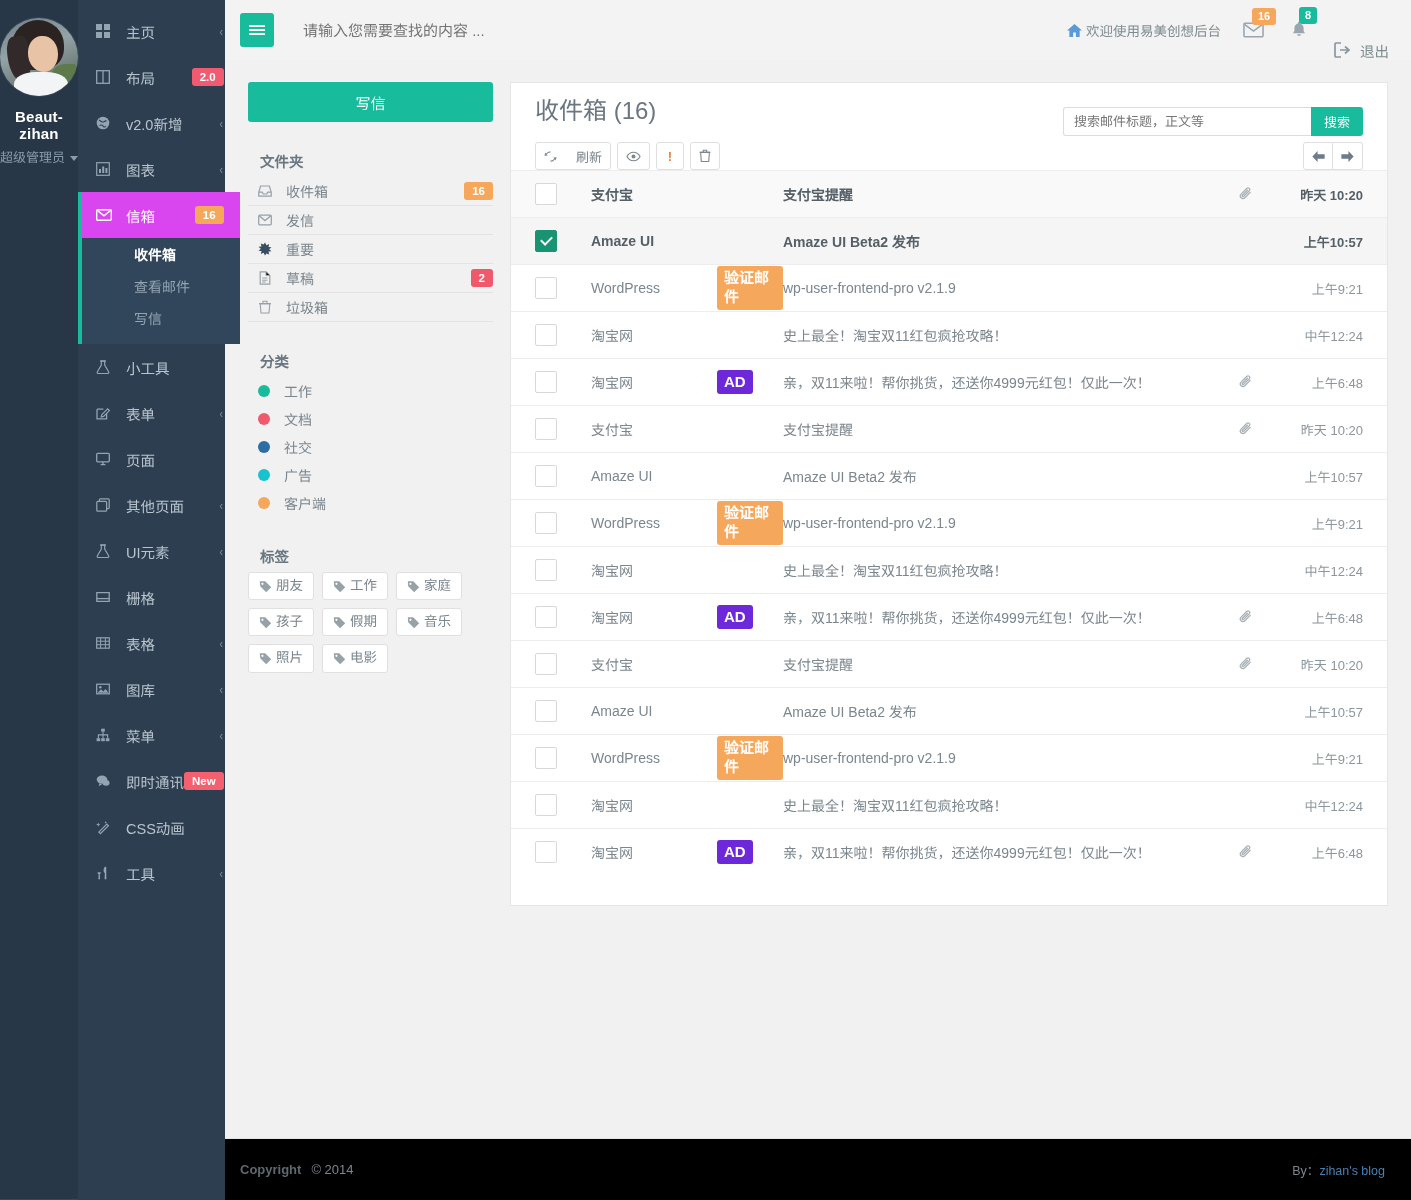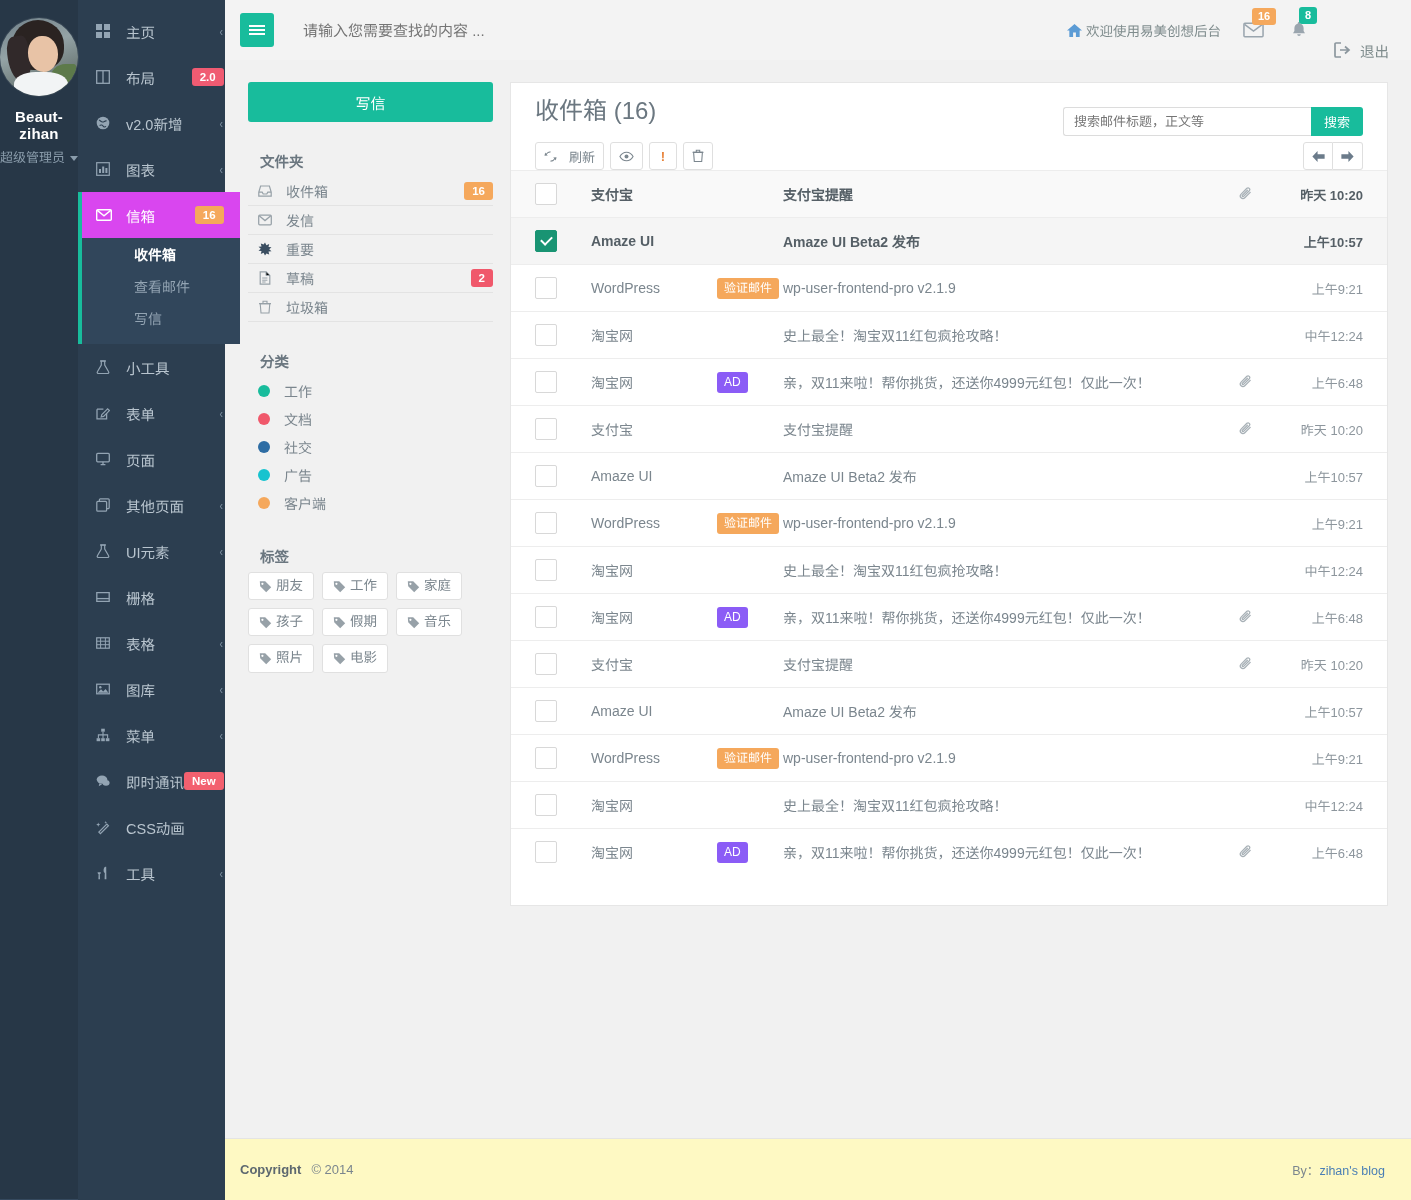--- a/index.html
+++ b/index.html
@@ -200,21 +200,21 @@
     padding:0 13px; border-radius:0 3px 3px 0; cursor:pointer;
     font-family:"Liberation Sans", sans-serif;
   }
   .mp-tools {
     display:flex; align-items:center; margin:16px 0 0 0; position:relative;
   }
   .tbtn {
     border:1px solid #dfdfdf; background:#fff; border-radius:3px;
     height:28px; min-width:28px; padding:0 8px; margin-right:6px;
     color:#7b868e; font-size:13px; cursor:pointer;
-    display:flex; align-items:center; justify-content:center; gap:12px;
+    display:flex; align-items:center; justify-content:center; gap:19px;
     font-family:"Liberation Sans", sans-serif;
   }
   .tbtn .exc { color:#e8833a; font-weight:bold; }
   .pager { position:absolute; right:0; display:flex; }
   .pbtn {
     border:1px solid #dfdfdf; background:#fff; width:30px; height:28px;
     display:flex; align-items:center; justify-content:center;
     color:#6b7b8a; cursor:pointer;
   }
   .pbtn.l { border-radius:3px 0 0 3px; }
@@ -238,41 +238,41 @@
     border-bottom:2.4px solid #fff; transform: rotate(-45deg);
     margin-top:-3px;
   }
   .mrow .from {
     width:160px; flex:0 0 160px; padding-left:34px;
     font-size:14px; color:#7b868e; white-space:nowrap;
   }
   .mrow.unread .from, .mrow.unread .subj { color:#555f66; font-weight:bold; }
   .mrow .lblcell { width:66px; flex:0 0 66px; display:flex; }
   .mlabel {
-    font-size:12px; font-weight:normal; color:#fff;
+    font-size:15px; font-weight:bold; color:#fff;
     border-radius:3px; padding:3px 7px; line-height:1.25;
   }
   .mlabel.orange { background:#f5a85c; }
-  .mlabel.red { background:#8b5cf6; }
+  .mlabel.red { background:#6d28d9; }
   .mrow .subj {
     flex:1; font-size:14px; color:#7b868e; white-space:nowrap;
     overflow:hidden; text-overflow:ellipsis; padding-right:10px;
   }
   .mrow .clip { width:26px; flex:0 0 26px; color:#a7b0b6; display:flex; justify-content:center; }
   .mrow .time {
     width:104px; flex:0 0 104px; text-align:right;
     font-size:13px; color:#8d969d; white-space:nowrap;
   }
   .mrow.unread .time { color:#555f66; font-weight:bold; }
   .list-pad { height:30px; }
 
   
   .footer {
     height:62px; flex:0 0 62px; border-top:1px solid #e4e4e4;
-    background:#fef9c3; display:flex; align-items:center;
+    background:#000000; display:flex; align-items:center;
     padding: 0 26px 0 15px; margin-top:auto;
   }
   .fl-left { font-size:13px; color:#7b868e; }
   .fl-left b { color:#5d686f; margin-right:10px; }
   .fl-right { margin-left:auto; font-size:12.5px; color:#7b868e; }
   .fl-right a { color:#4a7fb5; text-decoration:none; }
   .spacer { flex:1; min-height:0; }
   svg { display:block; }
 </style>
 </head>

